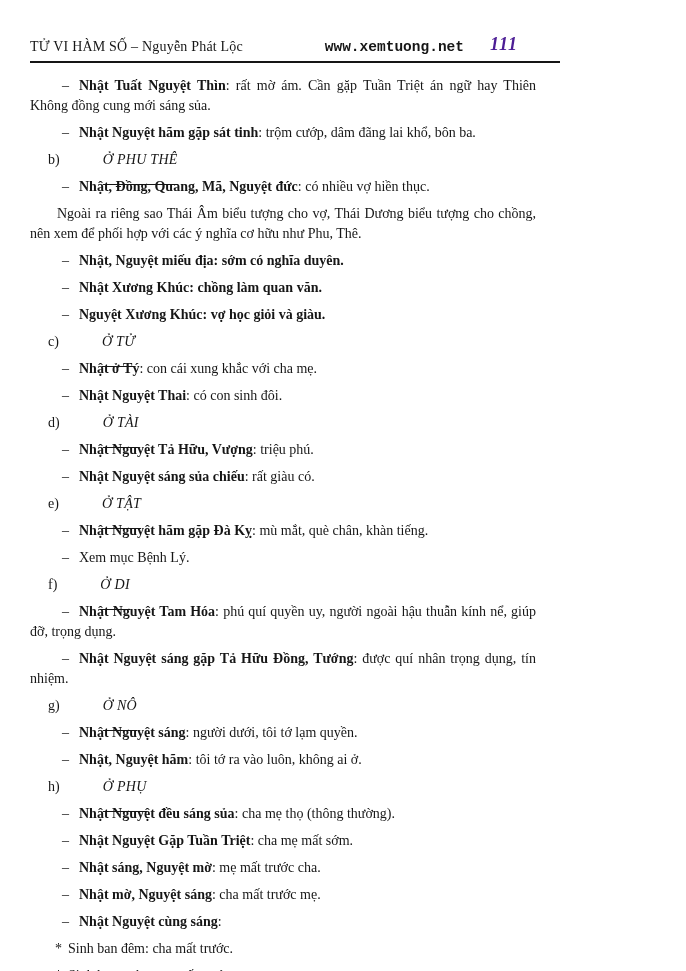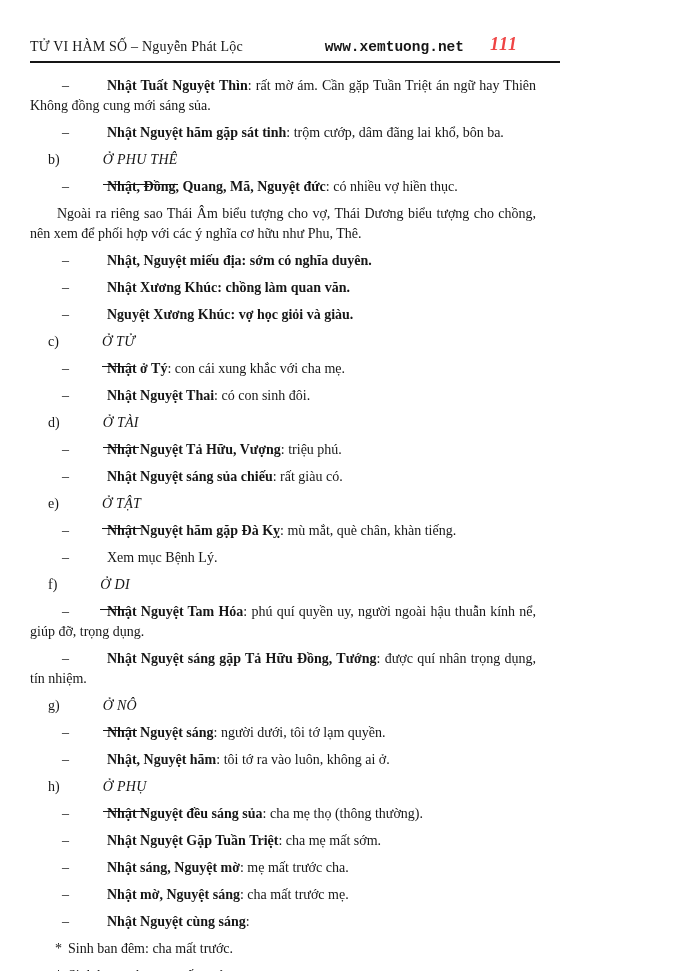--- a/index.html
+++ b/index.html
@@ -52,31 +52,31 @@
   .heading-prefix { display: inline; margin-right: 5px; }
   .heading-title {
     font-style: italic;
     border-bottom: 1.5px solid #161616;
     padding-bottom: 17px;
     letter-spacing: 0.3px;
     margin-left: 38px;
   }
   .item-star { margin-left: 25px !important; }
   .star-mark { display: inline; margin-right: 6px; }
-  b { font-weight: bold; margin-left: 28px; }
+  b { font-weight: bold; }
 </style>
 </head>
 <body>
 
 <div class="page" style="color: rgb(22, 22, 22); background: rgb(255, 255, 255);">
 
   <header class="page-header">
     <span class="book-title">TỬ VI HÀM SỐ – Nguyễn Phát Lộc</span>
     <span class="website">www.xemtuong.net</span>
-    <span class="page-number" style="color: #ef4444;">111</span>
+    <span class="page-number" style="color: #4c1d95;">111</span>
     <div class="header-rule" style="background: rgb(21, 21, 21);"></div>
   </header>
 
   <main class="page-body">
       <p class="item-dash"><span class="dash-mark">–</span><b>Nhật Tuất Nguyệt Thìn</b><span>: rất mờ ám. Cần gặp Tuần Triệt án ngữ hay Thiên Không đồng cung mới sáng sủa.</span></p>
       <p class="item-dash"><span class="dash-mark">–</span><b>Nhật Nguyệt hãm gặp sát tinh</b><span>: trộm cướp, dâm đãng lai khổ, bôn ba.</span></p>
       <p class="item-heading"><span class="heading-prefix">b)</span><span class="heading-title">Ở PHU THÊ</span></p>
       <p class="item-dash"><span class="dash-mark">–</span><b>Nhật, Đồng, Quang, Mã, Nguyệt đức</b><span>: có nhiều vợ hiền thục.</span></p>
       <p class="item-para"><span>Ngoài ra riêng sao Thái Âm biểu tượng cho vợ, Thái Dương biểu tượng cho chồng, nên xem để phối hợp với các ý nghĩa cơ hữu như Phu, Thê.</span></p>
       <p class="item-dash"><span class="dash-mark">–</span><b>Nhật, Nguyệt miếu địa: sớm có nghĩa duyên.</b><span></span></p>

